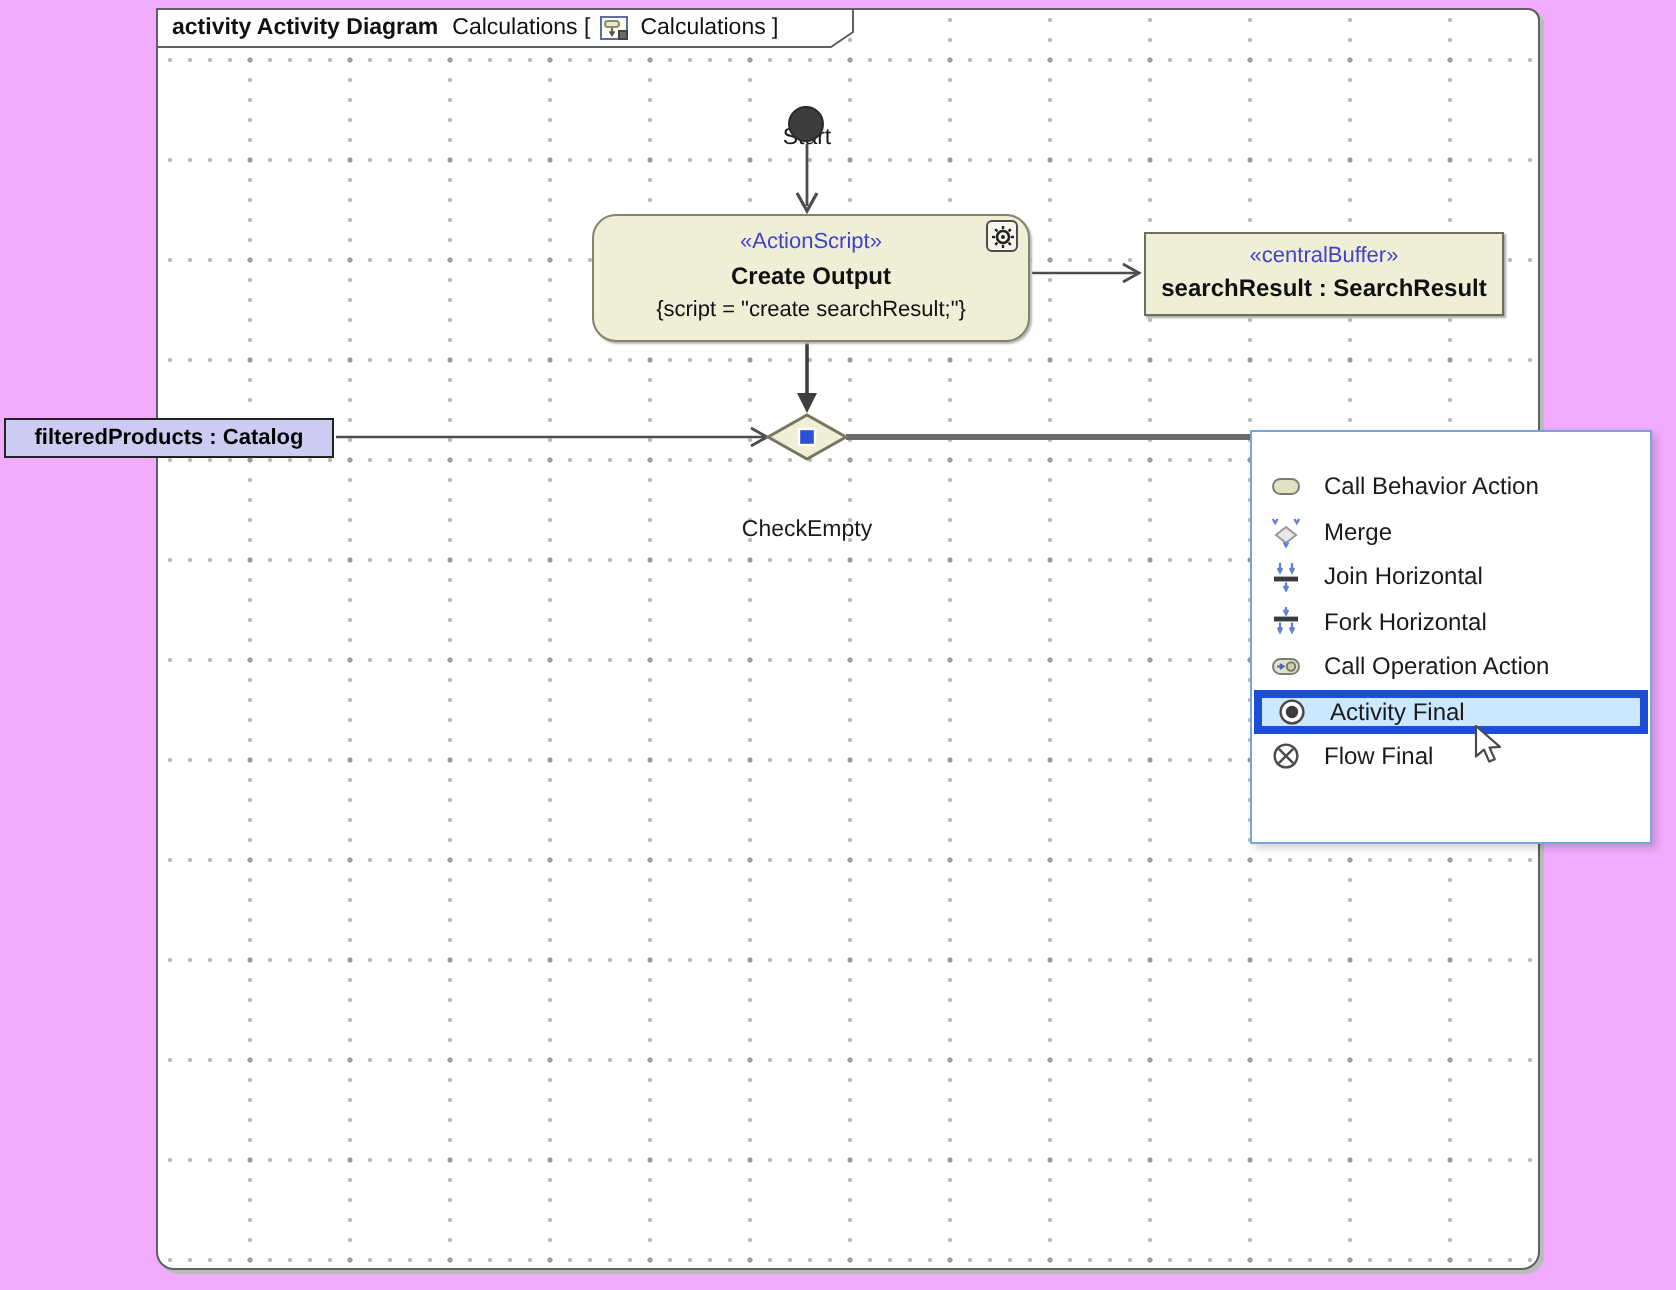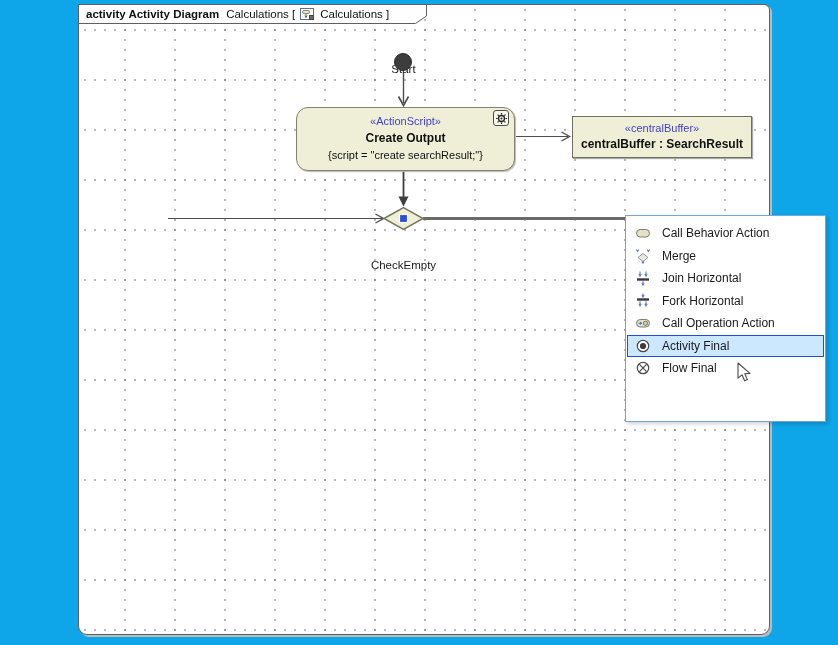--- a/index.html
+++ b/index.html
@@ -1,18 +1,18 @@
 <!DOCTYPE html>
 <html><head>
 <meta charset="utf-8">
 <style>
   * { margin:0; padding:0; box-sizing:border-box; }
   body { background:#ffffff; }
   .screen {
-    position:relative; width:838px; height:645px; background:#0ea5e9;
+    position:relative; width:838px; height:645px; background:#f0abfc;
     font-family:"Liberation Sans", sans-serif; overflow:hidden;
   }
   
   .frame {
     position:absolute; left:78px; top:4px; width:692px; height:631px;
     background-color:#ffffff;
     background-image:
       radial-gradient(circle, #9a9a9a 1.1px, transparent 1.5px),
       radial-gradient(circle, #b8b8b8 0.9px, transparent 1.2px),
       radial-gradient(circle, #b8b8b8 0.9px, transparent 1.2px);
@@ -65,30 +65,30 @@
     font-size:11px; font-weight:bold; color:#000;
     display:flex; align-items:center; justify-content:center;
   }
   
   .connectors { position:absolute; left:0; top:0; }
   
   .popup-menu {
     position:absolute; left:625px; top:215px; width:201px; height:207px;
     background:#fff; border:1px solid #74A7D7;
     box-shadow:2px 2px 4px rgba(0,0,0,0.18);
-    padding:6px 0; display:flex; flex-direction:column;
+    padding:16px 0; display:flex; flex-direction:column;
   }
   .menu-row {
     height:22.5px; display:flex; align-items:center;
     padding-left:8px; gap:11px; font-size:12px; color:#1a1a1a;
     border:1px solid transparent; cursor:default;
   }
   .menu-row .mi { width:16px; height:16px; display:inline-flex; flex:0 0 16px; }
   .menu-row.highlight {
-    background:#CBE8FF; border:1px solid #1d4ed8; margin:0 1px; padding-left:7px;
+    background:#CBE8FF; border:4px solid #1d4ed8; margin:0 1px; padding-left:7px;
   }
   .cursor { position:absolute; left:737px; top:362px; }
 </style>
 </head>
 <body>
 
 <div class="screen">
 
   <div class="frame"></div>
 
@@ -161,25 +161,26 @@
           <line x1="9.3" y1="9.3" x2="10.4" y2="10.4"></line>
         <line x1="10.4" y1="2.6" x2="9.3" y2="3.7"></line>
           <line x1="3.7" y1="9.3" x2="2.6" y2="10.4"></line>
       </g>
       <circle cx="6.5" cy="6.5" r="1" fill="#222"></circle>
     </svg>
   </div>
 
   <div class="buffer-node">
     <div class="stereo">«centralBuffer»</div>
-    <div class="node-name">centralBuffer : SearchResult</div>
+    <div class="node-name">searchResult : SearchResult</div>
   </div>
 
   <div class="node-label" style="left:353px; top:231px; width:101px;">CheckEmpty</div>
 
+  <div class="flow-name-label">filteredProducts : Catalog</div>
 
   <div class="popup-menu">
 
     <div class="menu-row">
       <span class="mi">
         <svg width="16" height="16" viewBox="0 0 16 16">
           <rect x="1.5" y="4.5" width="13" height="7.5" rx="3.7" fill="#E3E3C3" stroke="#7a7a7a"></rect>
         </svg>
       </span>
       <span>Call Behavior Action</span>

